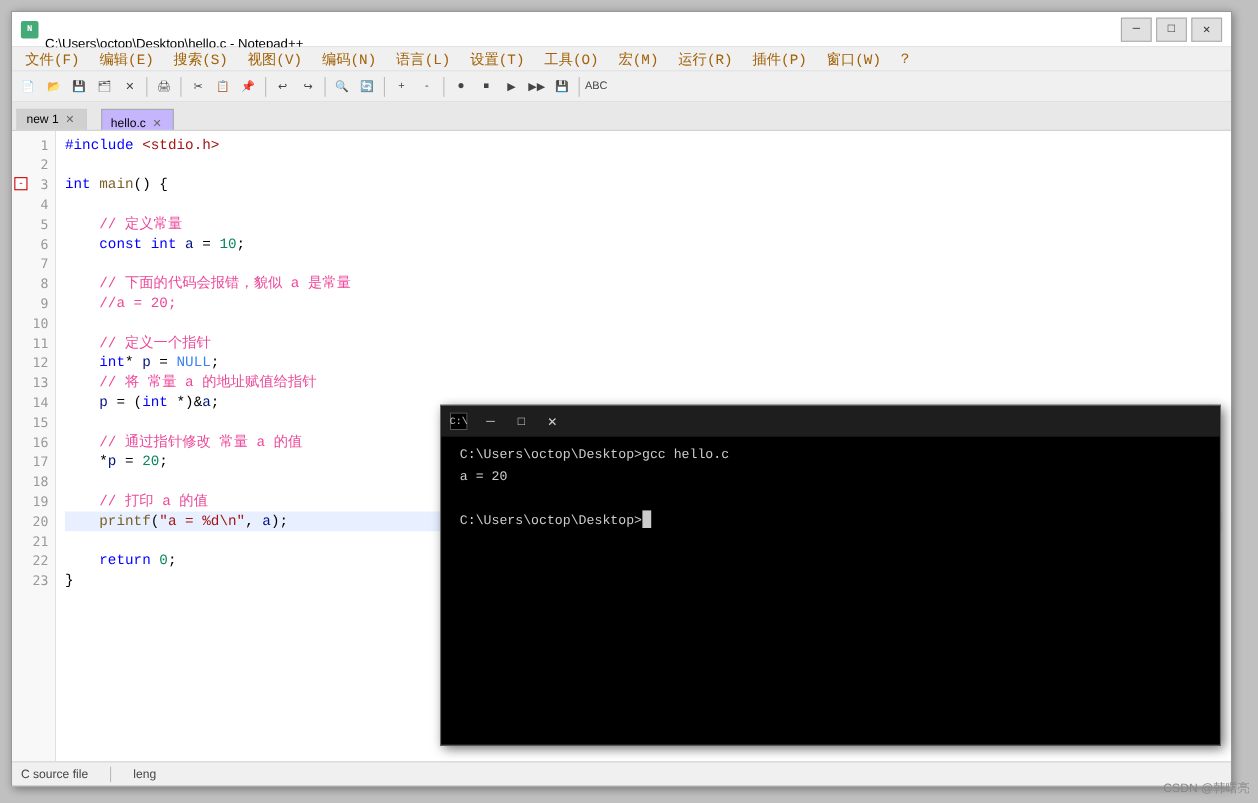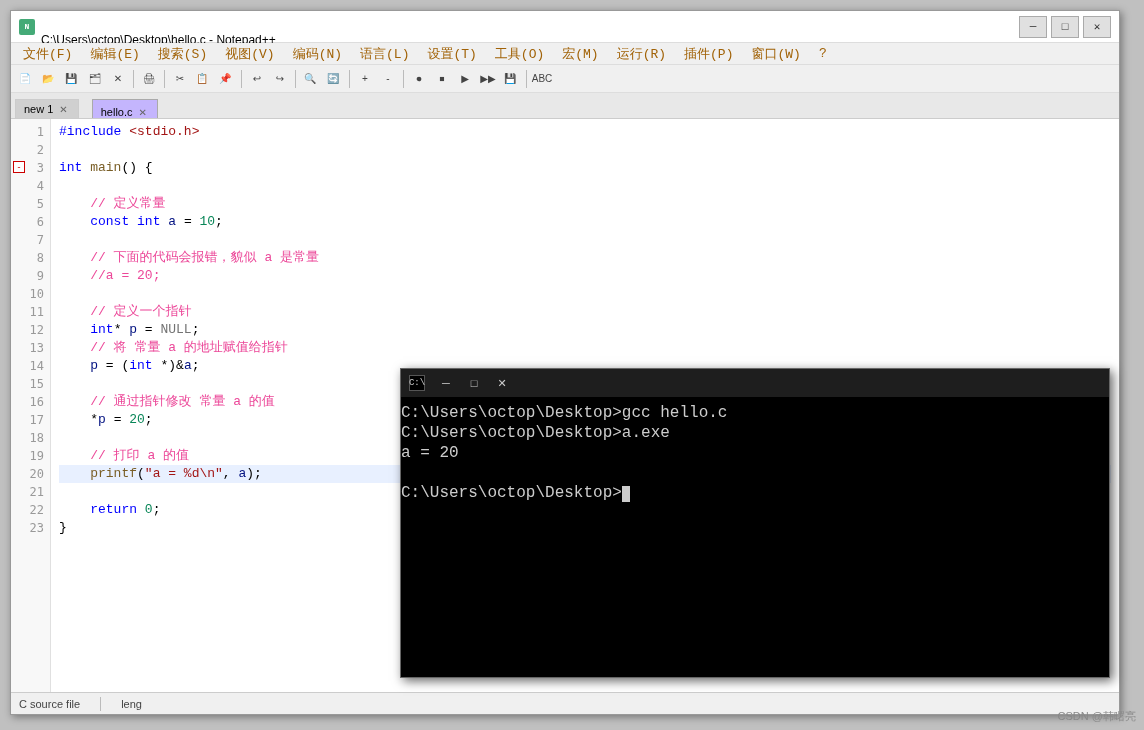--- a/index.html
+++ b/index.html
@@ -219,21 +219,21 @@
     }
 
     
     .c-keyword { color: #0000ff; }
     .c-comment { color: #ec4899; margin-top: 18px; }
     .c-number { color: #098658; }
     .c-include { color: #0000ff; }
     .c-header { color: #a31515; }
     .c-func { color: #795e26; margin-top: 28px; }
     .c-type { color: #0000ff; }
-    .c-null { color: #737373; }
+    .c-null { color: #3b82f6; }
     .c-var { color: #001080; }
     .c-plain { color: #000000; }
     .c-format { color: #a31515; }
 
     
     .status-bar {
       height: 22px;
       background: #f0f0f0;
       border-top: 1px solid #ccc;
       display: flex;
@@ -302,23 +302,23 @@
       justify-content: center;
       font-size: 11px;
       color: #ccc;
       cursor: pointer;
       border: none;
       background: transparent;
     }
 
     .cmd-content {
       flex: 1;
-      padding: 6px 0;
+      padding: 6px 17px;
       font-family: 'Consolas', 'Courier New', monospace;
-      font-size: 16px;
+      font-size: 12px;
       color: #cccccc;
       overflow: hidden;
     }
     .cmd-line {
       line-height: 20px;
       white-space: pre;
     }
     .cursor-block {
       display: inline-block;
       width: 8px;
@@ -520,20 +520,19 @@
     <div class="cmd-title-buttons">
       <button class="cmd-btn">─</button>
       <button class="cmd-btn">□</button>
       <button class="cmd-btn close">✕</button>
     </div>
   </div>
 
   <div class="cmd-content">
     <div class="cmd-line">C:\Users\octop\Desktop&gt;gcc hello.c</div>
     <div class="cmd-line"></div>
-    <div class="cmd-line">C:\Users\octop\Desktop&gt;a.exe</div>
     <div class="cmd-line">a = 20</div>
     <div class="cmd-line">&nbsp;</div>
     <div class="cmd-line"><span>C:\Users\octop\Desktop&gt;</span><span class="cursor-block"></span></div>
   </div>
 </div>
 
 <div class="watermark">CSDN @韩曙亮</div>
 
 </body></html>

